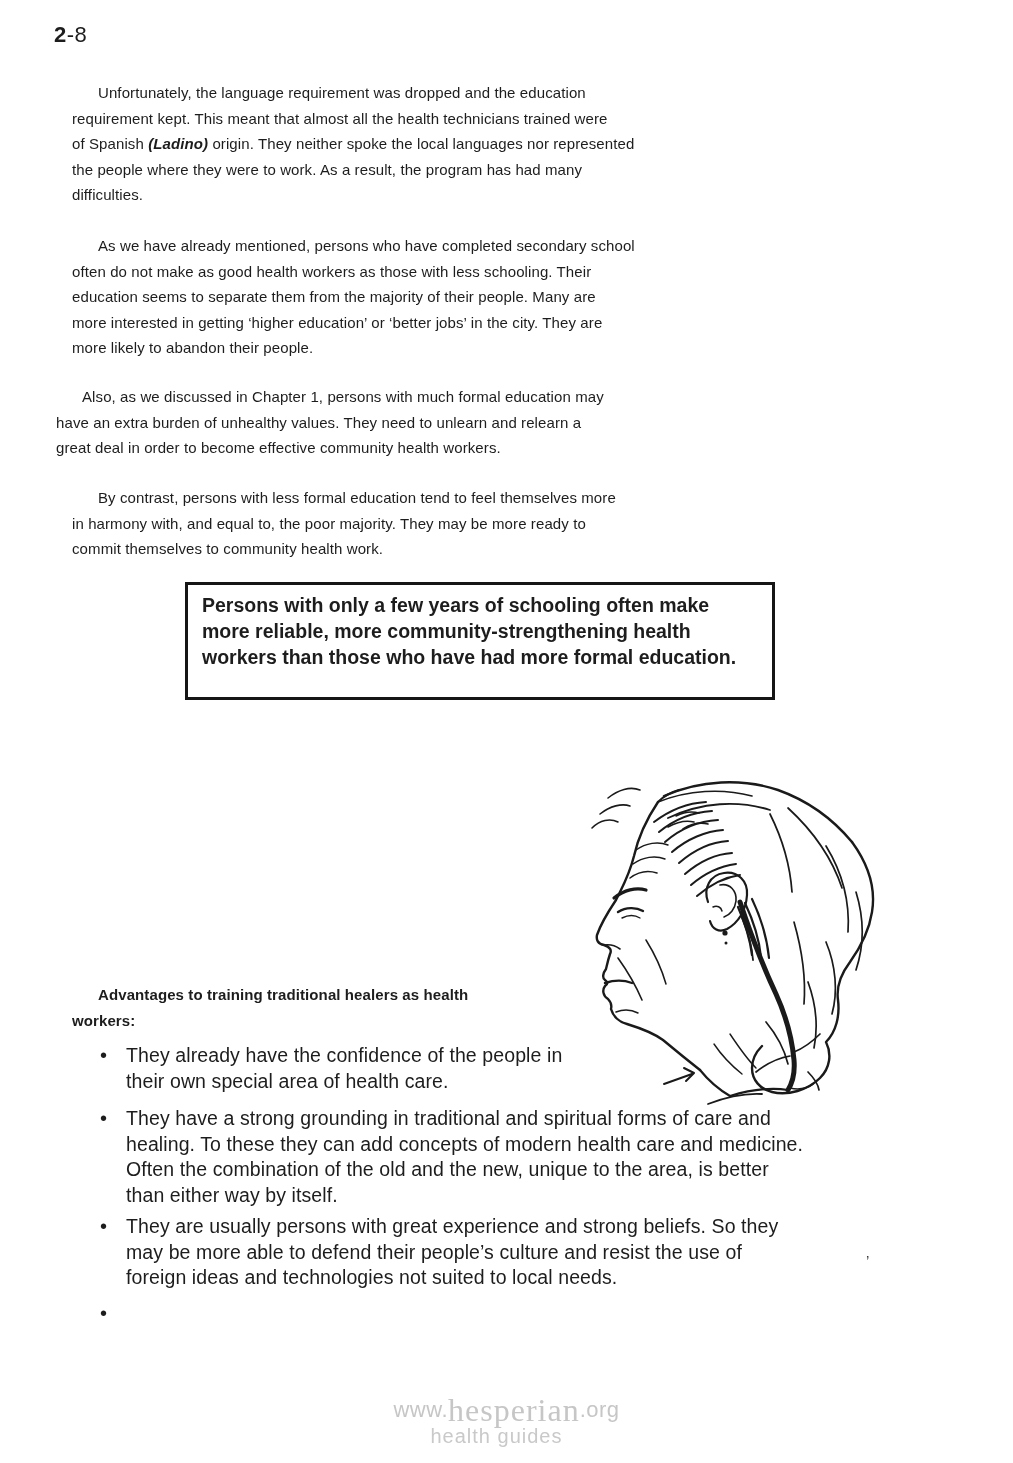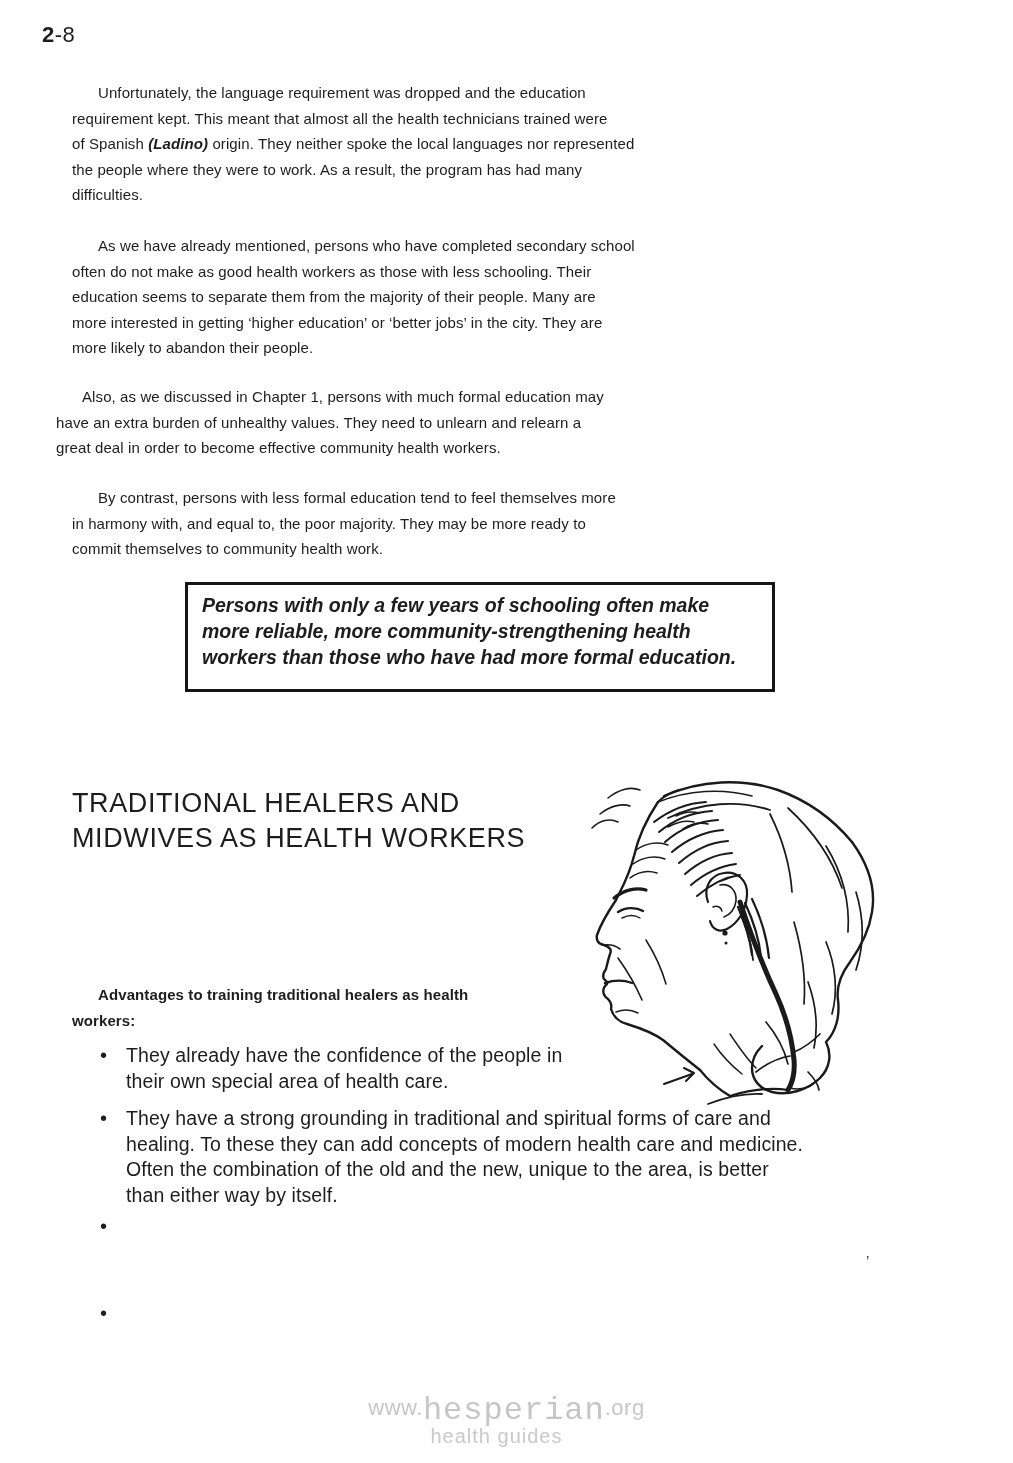--- a/index.html
+++ b/index.html
@@ -9,45 +9,44 @@
     width:1013px; height:1463px;
     background:#ffffff;
     margin:0 auto;
     font-family:"Liberation Sans","DejaVu Sans",sans-serif;
     color:#1d1d1d;
     overflow:hidden;
   }
   .abs { position:absolute; }
   .flow { white-space:pre-line; font-size:15px; line-height:25.6px; letter-spacing:0.1px; }
   .indent { text-indent:26px; }
-  .page-num { font-size:22px; letter-spacing:0.5px; }
+  .page-num { font-size:22px; letter-spacing:0.5px;margin-left:12px; }
   .page-num .bold { font-weight:bold; }
   .emph-box {
     border:3px solid #161616;
-    padding:7px 14px 19px 14px;
+    padding:7px 14px 27px 14px;
     font-weight:bold;
     font-size:19.5px; line-height:26px;
     white-space:pre-line;
-    font-style:italic;
   }
   .section-heading {
     font-size:27px; line-height:35px; letter-spacing:0.6px;
     font-weight:400; white-space:pre-line;
   }
   .bold-sub { font-weight:bold; }
   .bullet { display:flex; align-items:flex-start; }
   .bullet .dot { flex:0 0 26px; width:26px; font-size:20px; line-height:25.6px; }
   .bullet .txt { white-space:pre-line; font-size:19.5px; line-height:25.6px; letter-spacing:0.1px; }
   .ital { font-style:italic; font-weight:bold;text-align:right; }
   .watermark {
     left:0; right:0; text-align:center;
     color:#c6c6c6; user-select:none;
   }
   .wm-small { font-size:22px; letter-spacing:0.5px; vertical-align:4px; }
-  .wm-brand { font-family:Liberation Mono, monospace; font-size:32px; letter-spacing:1px; }
+  .wm-brand { font-family:Liberation Serif, serif; font-size:32px; letter-spacing:1px; }
   .wm-tag { font-size:20px; letter-spacing:1px; color:#c9c9c9; margin-top:-4px; transform:translateX(-10px); }
   .stray { font-size:15px; color:#3a3a3a; }
   svg .ln { fill:none; stroke:#1a1a1a; stroke-linecap:round; stroke-linejoin:round; }
 </style>
 </head>
 <body>
 
 <div class="page">
 
   <div class="abs page-num" style="left:42px; top:22px;">
@@ -72,22 +71,20 @@
 
   <p class="abs flow indent" style="left:72px; top:485px; width:832px;">By contrast, persons with less formal education tend to feel themselves more
 in harmony with, and equal to, the poor majority. They may be more ready to
 commit themselves to community health work.</p>
 
   <div class="abs emph-box" style="left:185px; top:582px; width:590px;">Persons with only a few years of schooling often make
 more reliable, more community-strengthening health
 workers than those who have had more formal education.</div>
 
 
-  <h2 class="abs section-heading" style="left:72px; top:786px; width:560px;">TRADITIONAL HEALERS AND
-MIDWIVES AS HEALTH WORKERS</h2>
 
 
   <p class="abs flow indent bold-sub" style="left:72px; top:982px; width:560px;">Advantages to training traditional healers as health
 workers:</p>
 
   <div class="abs bullet" style="left:100px; top:1043px; width:545px;">
     <span class="dot">•</span>
     <span class="txt">They already have the confidence of the people in
 their own special area of health care.</span>
   </div>
@@ -95,20 +92,23 @@
   <div class="abs bullet" style="left:100px; top:1106px; width:800px;">
     <span class="dot">•</span>
     <span class="txt">They have a strong grounding in traditional and spiritual forms of care and
 healing. To these they can add concepts of modern health care and medicine.
 Often the combination of the old and the new, unique to the area, is better
 than either way by itself.</span>
   </div>
 
   <div class="abs bullet" style="left:100px; top:1214px; width:780px;">
     <span class="dot">•</span>
+    <span class="txt">They are usually persons with great experience and strong beliefs. So they
+may be more able to defend their people’s culture and resist the use of
+foreign ideas and technologies not suited to local needs.</span>
   </div>
 
   <div class="abs bullet" style="left:100px; top:1301px; width:770px;">
     <span class="dot">•</span>
   </div>
 
   <span class="abs stray" style="left:866px; top:1252px;">’</span>
 
   <svg class="abs" style="left:580px; top:772px;" width="310" height="340" viewBox="0 0 310 340" aria-hidden="true">
 

